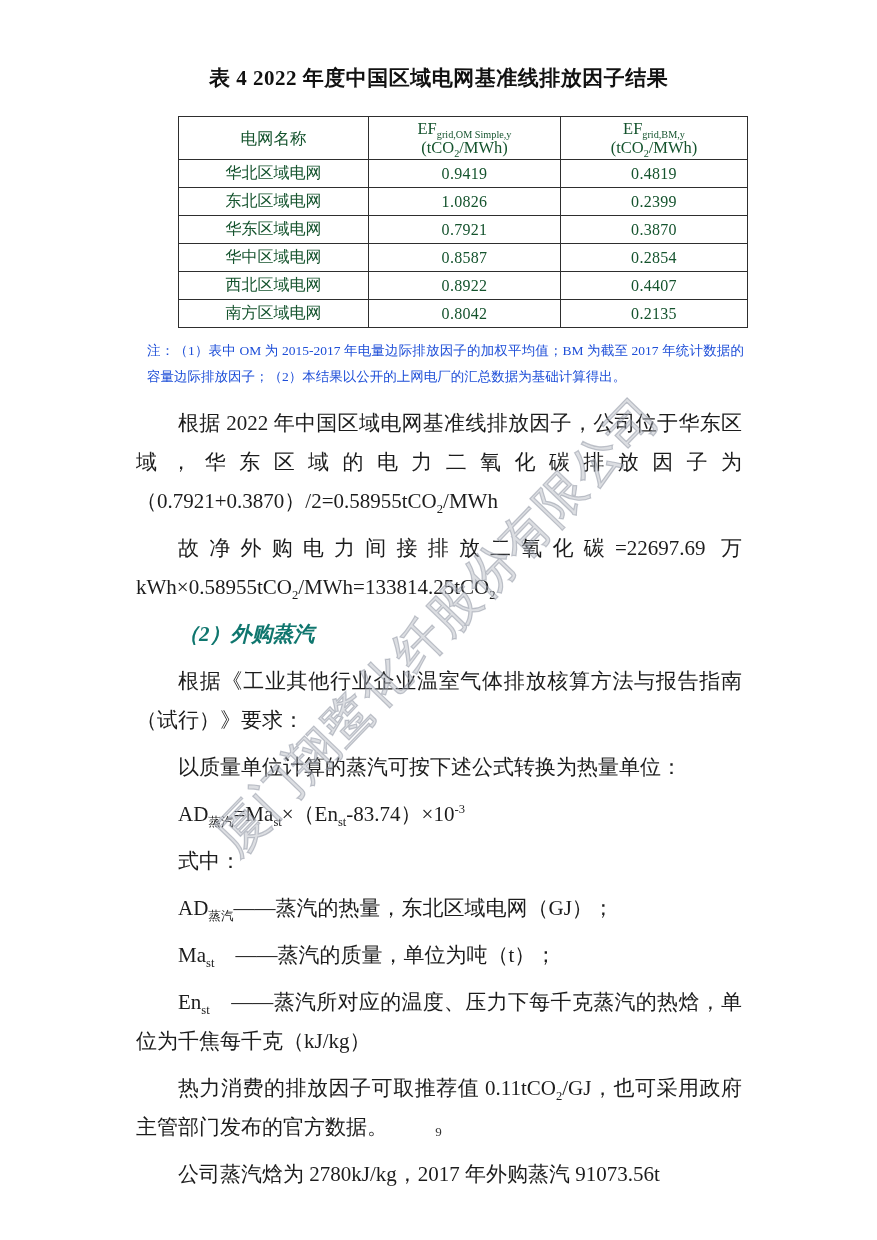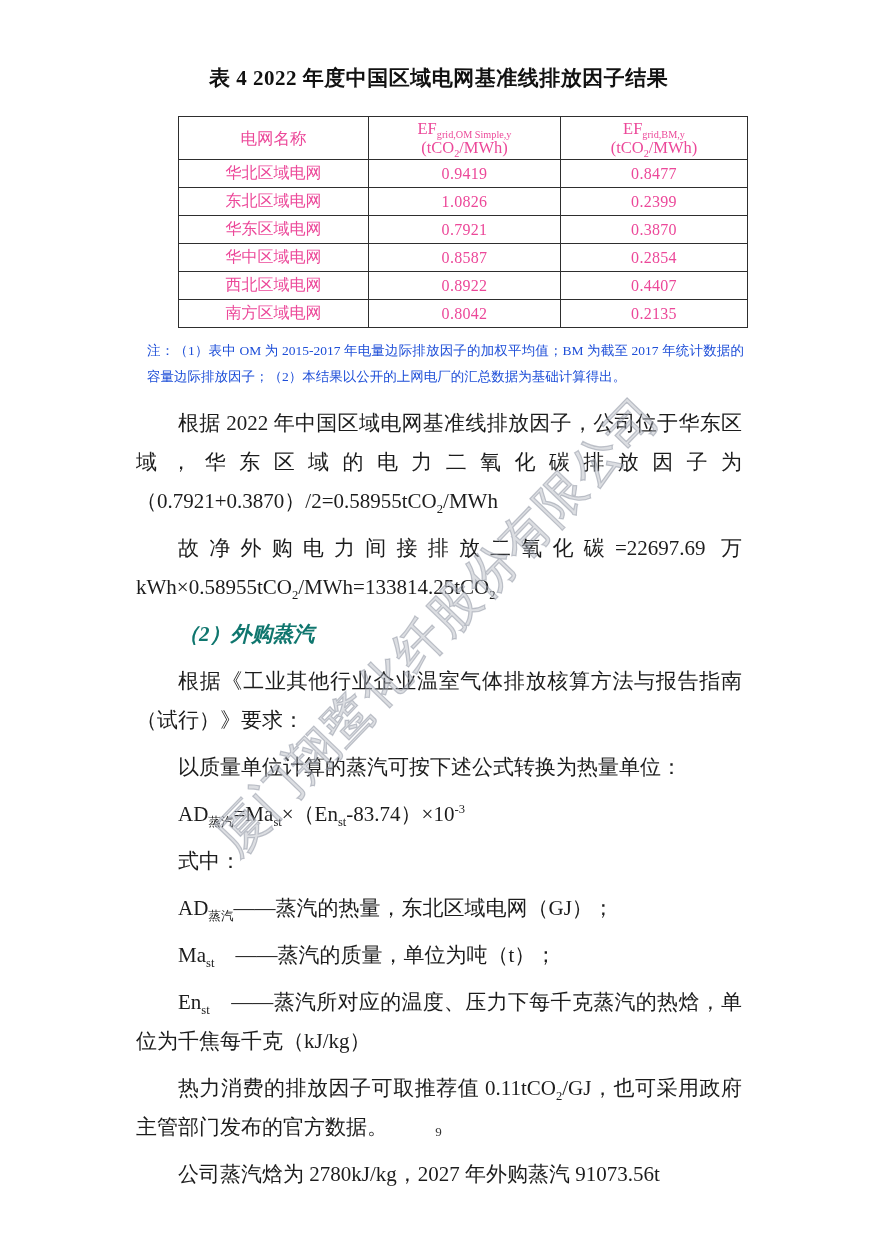--- a/index.html
+++ b/index.html
@@ -12,21 +12,21 @@
   
   .doc-title {
     margin:0; padding-top:64px; height:30px;
     text-align:center; font-size:21px; font-weight:bold; letter-spacing:0.5px;
     color:#111;
   }
   
   table.ef-table {
     margin:22px 0 0 178px; width:569px;
     border-collapse:collapse; table-layout:fixed;
-    font-size:16px; color:#ec4899; text-align:center;
+    font-size:16px; color:#14532d; text-align:center;
   }
   .ef-table col.c1 { width:190px; }
   .ef-table col.c2 { width:192px; }
   .ef-table col.c3 { width:187px; }
   .ef-table th, .ef-table td { border:1px solid #2e2e2e; padding:0; font-weight:normal; }
   .ef-table th { height:42px; vertical-align:middle; }
   .ef-table td { height:27px; vertical-align:middle; }
   .th-line { line-height:19px; font-size:16.5px; }
   .ef-table sub { font-size:62%; line-height:0;text-align:center; }
   .num-cell { letter-spacing:0.3px; }
@@ -88,21 +88,21 @@
         <th>
           <div class="th-line"><span>EF</span><sub>grid,BM,y</sub></div>
           <div class="th-line"><span>(tCO</span><sub>2</sub><span>/MWh)</span></div>
         </th>
       </tr>
     </thead>
     <tbody>
       <tr>
         <td>华北区域电网</td>
         <td class="num-cell">0.9419</td>
-        <td class="num-cell">0.8477</td>
+        <td class="num-cell">0.4819</td>
       </tr>
       <tr>
         <td>东北区域电网</td>
         <td class="num-cell">1.0826</td>
         <td class="num-cell">0.2399</td>
       </tr>
       <tr>
         <td>华东区域电网</td>
         <td class="num-cell">0.7921</td>
         <td class="num-cell">0.3870</td>
@@ -132,18 +132,18 @@
     <p><span>故净外购电力间接排放二氧化碳=22697.69 万 kWh×0.58955tCO</span><sub>2</sub><span>/MWh=133814.25tCO</span><sub>2</sub></p>
     <p class="bold">（2）外购蒸汽</p>
     <p>根据《工业其他行业企业温室气体排放核算方法与报告指南（试行）》要求：</p>
     <p>以质量单位计算的蒸汽可按下述公式转换为热量单位：</p>
     <p><span>AD</span><sub>蒸汽</sub><span>=Ma</span><sub>st</sub><span>×（En</span><sub>st</sub><span>-83.74）×10</span><sup>-3</sup></p>
     <p>式中：</p>
     <p><span>AD</span><sub>蒸汽</sub><span>——蒸汽的热量，东北区域电网（GJ）；</span></p>
     <p><span>Ma</span><sub>st</sub><span>　——蒸汽的质量，单位为吨（t）；</span></p>
     <p><span>En</span><sub>st</sub><span>　——蒸汽所对应的温度、压力下每千克蒸汽的热焓，单位为千焦每千克（kJ/kg）</span></p>
     <p><span>热力消费的排放因子可取推荐值 0.11tCO</span><sub>2</sub><span>/GJ，也可采用政府主管部门发布的官方数据。</span></p>
-    <p>公司蒸汽焓为 2780kJ/kg，2027 年外购蒸汽 91073.56t</p>
+    <p>公司蒸汽焓为 2780kJ/kg，2017 年外购蒸汽 91073.56t</p>
   </div>
 
   <div class="page-number">9</div>
 
 </div>
 
 </body></html>

